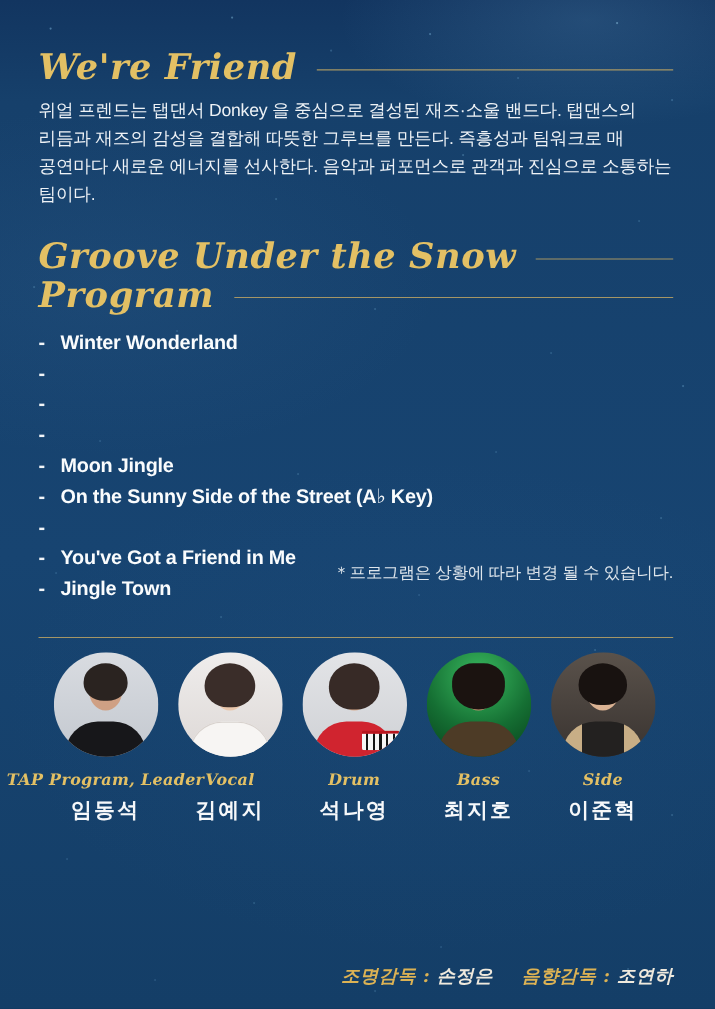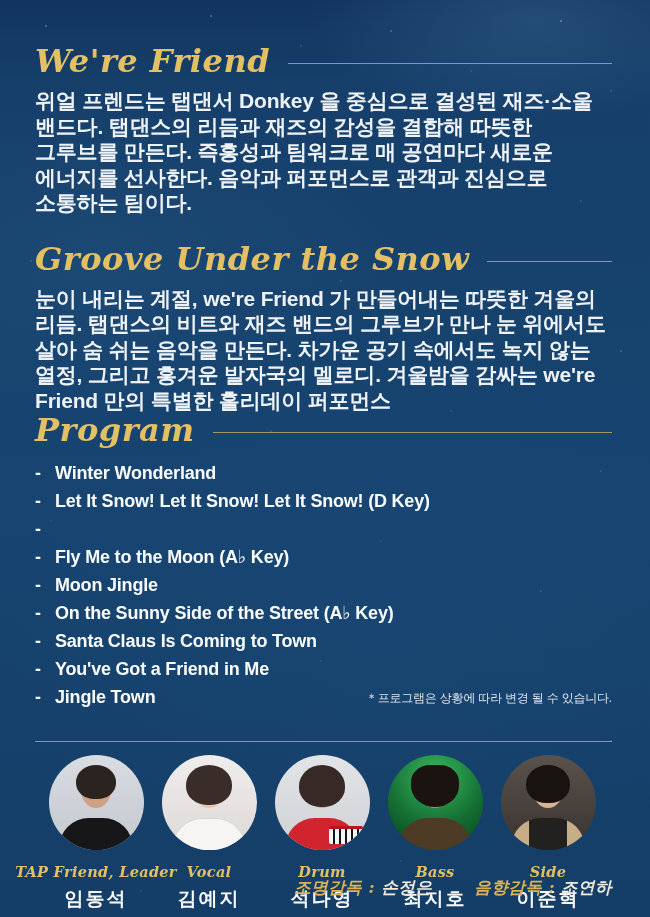--- a/index.html
+++ b/index.html
@@ -48,39 +48,39 @@
   .script-title{
     font-family:"DejaVu Serif","Liberation Serif",serif;
     font-style:italic;font-weight:700;
     font-size:32px;line-height:1.1;
     color:#e3c064;letter-spacing:.5px;
     white-space:nowrap;
   }
   .rule{flex:1;height:0;border-top:1.5px solid rgba(190,165,100,.85);margin-top:4px;}
   .para{
     margin:9px 0 0 0;
-    font-size:21px;font-weight:700;line-height:25.5px;
+    font-size:16px;font-weight:400;line-height:25.5px;
     color:#eef2f6;letter-spacing:-0.2px;
     word-break:keep-all;
   }
   .sec{margin-top:0;}
   .sec + .sec{margin-top:0;}
   #sec-concept{margin-top:26px;}
   #sec-program{}
   #sec-cast{margin-top:26px;}
   .program-wrap{position:relative;margin-top:10px;}
   .program-list{list-style:none;margin:0;padding:0;}
   .program-list li{
     font-size:18px;font-weight:700;line-height:28px;color:#fafcfd;
     letter-spacing:-0.2px;display:flex;
   }
   .dash{width:20px;flex:0 0 20px;color:#f2f5f8;}
   .note{
-    position:absolute;right:0;bottom:4px;
-    font-size:12px;font-weight:500;color:#dfe6ec;letter-spacing:-0.2px;
+    position:absolute;right:0;bottom:19px;
+    font-size:15px;font-weight:500;color:#dfe6ec;letter-spacing:-0.2px;
   }
   .members{display:flex;justify-content:space-between;margin-top:13px;padding:0 8px 0 5px;}
   .member{width:112px;display:flex;flex-direction:column;align-items:center;text-align:center;}
   .avatar{width:95px;height:95px;border-radius:50%;position:relative;overflow:hidden;flex:0 0 auto;}
   .fig-hair{position:absolute;top:10px;left:50%;transform:translateX(-50%);width:40px;height:34px;border-radius:50% 50% 46% 46%;}
   .fig-face{position:absolute;top:17px;left:50%;transform:translateX(-50%);width:30px;height:36px;border-radius:46% 46% 50% 50%;}
   .fig-body{position:absolute;bottom:-16px;left:50%;transform:translateX(-50%);width:74px;height:48px;border-radius:30px 30px 0 0;}
   
   .m0 .ph{position:absolute;inset:0;background:linear-gradient(180deg,#d9dce1,#c3c8cf);}
   .m0 .fig-hair{background:#2a2320;}
@@ -114,77 +114,73 @@
     font-size:14.5px;color:#e3c064;white-space:nowrap;letter-spacing:.3px;
   }
   .mname{margin-top:6px;font-size:19px;font-weight:700;color:#f6f8fa;letter-spacing:2px;}
   .credits{
     position:absolute;right:38px;bottom:18px;
     font-size:16.5px;font-weight:700;letter-spacing:.5px;white-space:nowrap;
     font-family:"DejaVu Serif","Liberation Serif",serif;font-style:italic;
   }
   .c-label{color:#dcb254;}
   .c-name{color:#efe9dd;margin-left:6px;}
-  .c-pair + .c-pair{margin-left:42px;}
+  .c-pair + .c-pair{margin-left:26px;}
 </style>
 </head>
 <body>
 
 <div class="poster">
   <div class="speckles"></div>
 
   <div class="sec" id="sec-about">
     <div class="section-head">
       <span class="script-title">We're Friend</span>
       <span class="rule"></span>
     </div>
     <p class="para">위얼 프렌드는 탭댄서 Donkey 을 중심으로 결성된 재즈·소울 밴드다. 탭댄스의 리듬과 재즈의 감성을 결합해 따뜻한 그루브를 만든다. 즉흥성과 팀워크로 매 공연마다 새로운 에너지를 선사한다. 음악과 퍼포먼스로 관객과 진심으로 소통하는 팀이다.</p>
   </div>
 
   <div class="sec" id="sec-concept">
     <div class="section-head">
       <span class="script-title">Groove Under the Snow</span>
       <span class="rule"></span>
     </div>
-    <p class="para">눈이 내리는 계절, we're Friend 가 만들어내는 따뜻한 겨울의 리듬. 탭댄스의 비트와 재즈 밴드의 그루브가 만나 눈 위에서도 살아 숨 쉬는 음악을 만든다. 차가운 공기 속에서도 녹지 않는 열정, 그리고 흥겨운 발자국의 멜로디. 겨울밤을 감싸는 we're Friend 만의 특별한 홀리데이 퍼포먼스</p>
   </div>
 
   <div class="sec" id="sec-program">
     <div class="section-head">
       <span class="script-title">Program</span>
       <span class="rule"></span>
     </div>
     <div class="program-wrap">
       <ul class="program-list">
         <li>
             <span class="dash">-</span>
             <span>Winter Wonderland</span>
           </li>
         <li>
             <span class="dash">-</span>
-            <span>Let It Snow! Let It Snow! Let It Snow! (D Key)</span>
-          </li>
-        <li>
-            <span class="dash">-</span>
-          </li>
-        <li>
-            <span class="dash">-</span>
-            <span>Fly Me to the Moon (A♭ Key)</span>
+          </li>
+        <li>
+            <span class="dash">-</span>
+          </li>
+        <li>
+            <span class="dash">-</span>
           </li>
         <li>
             <span class="dash">-</span>
             <span>Moon Jingle</span>
           </li>
         <li>
             <span class="dash">-</span>
             <span>On the Sunny Side of the Street (A♭ Key)</span>
           </li>
         <li>
             <span class="dash">-</span>
-            <span>Santa Claus Is Coming to Town</span>
           </li>
         <li>
             <span class="dash">-</span>
             <span>You've Got a Friend in Me</span>
           </li>
         <li>
             <span class="dash">-</span>
             <span>Jingle Town</span>
           </li>
       </ul>
@@ -198,21 +194,21 @@
     </div>
     <div class="members">
 
       <div class="member m0">
         <div class="avatar">
           <div class="ph"></div>
           <div class="fig-body"></div>
           <div class="fig-face"></div>
           <div class="fig-hair"></div>
         </div>
-        <div class="role">TAP Friend, Leader</div>
+        <div class="role">TAP Program, Leader</div>
         <div class="mname">임동석</div>
       </div>
 
       <div class="member m1">
         <div class="avatar">
           <div class="ph"></div>
           <div class="fig-body"></div>
           <div class="fig-face"></div>
           <div class="fig-hair"></div>
         </div>

